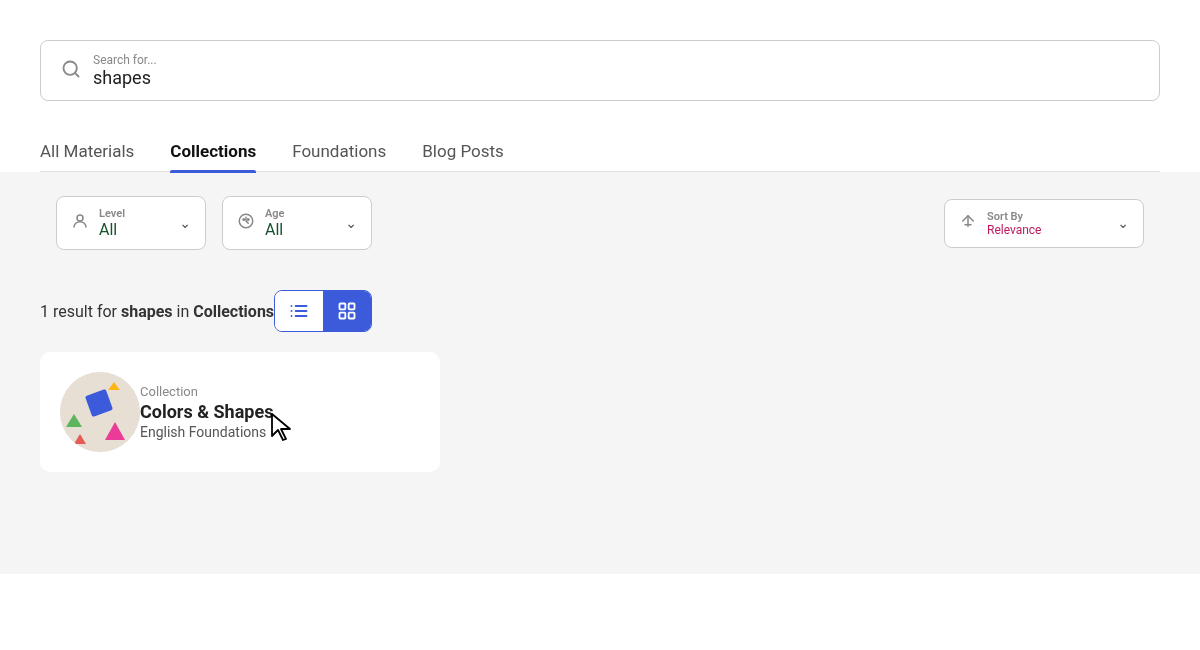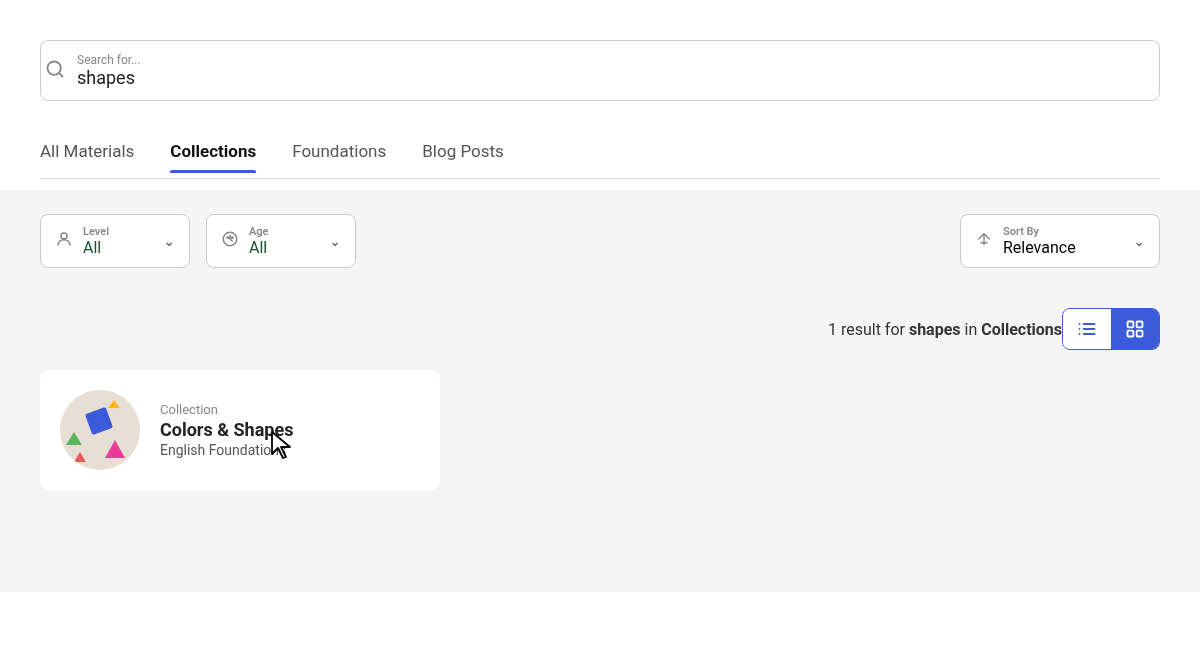--- a/index.html
+++ b/index.html
@@ -14,21 +14,21 @@
     .page-wrapper {
       padding: 40px 40px 0 40px;
     }
 
     
     .search-bar {
       display: flex;
       align-items: center;
       border: 1.5px solid #ccc;
       border-radius: 8px;
-      padding: 12px 4px;
+      padding: 12px 20px;
       margin-bottom: 40px;
     }
     .search-bar .search-icon-wrap {
       margin-right: 12px;
       color: #888;
       font-size: 18px;
     }
     .search-bar-inner {
       display: flex;
       flex-direction: column;
@@ -41,22 +41,22 @@
       font-size: 18px;
       color: #222;
     }
 
     
     .tabs {
       display: flex;
       align-items: flex-end;
       gap: 36px;
       border-bottom: 1.5px solid #e0e0e0;
-      margin-bottom: 11px;
-      padding-bottom: 7px;
+      margin-bottom: 0;
+      padding-bottom: 0;
       position: relative;
     }
     .tab {
       font-size: 17px;
       color: #555;
       padding-bottom: 10px;
       cursor: pointer;
       white-space: nowrap;
       position: relative;
     }
@@ -71,21 +71,21 @@
       left: 0;
       right: 0;
       height: 3px;
       background: #3b5bdb;
       border-radius: 2px 2px 0 0;
     }
 
     
     .filter-bar {
       background: #f5f5f5;
-      padding: 24px 40px;
+      padding: 24px 56px;
       display: flex;
       align-items: center;
       gap: 16px;
     }
     .filter-dropdown {
       display: flex;
       align-items: center;
       background: #fff;
       border: 1.5px solid #ccc;
       border-radius: 8px;
@@ -141,38 +141,38 @@
       display: flex;
       flex-direction: column;
       flex: 1;
     }
     .sort-dropdown .label-small {
       font-size: 11px;
       color: #888;
       font-weight: 600;
     }
     .sort-dropdown .label-value {
-      font-size: 16px;
-      color: #000000;
+      font-size: 12px;
+      color: #be185d;
     }
     .sort-dropdown .chevron {
       color: #555;
       font-size: 14px;
     }
 
     
     .results-area {
       background: #f5f5f5;
       padding: 16px 40px 0 40px;
       min-height: 300px;
     }
     .results-header {
       display: flex;
       align-items: center;
-      justify-content: flex-end;
+      justify-content: flex-start;
       margin-bottom: 20px;
     }
     .results-summary {
       font-size: 16px;
       color: #333;
     }
     .results-summary strong {
       font-weight: 700;
     }
     .view-toggle {
@@ -198,21 +198,20 @@
       color: #fff;
     }
 
     
     .result-card {
       background: #fff;
       border-radius: 10px;
       display: flex;
       align-items: center;
       padding: 20px;
-      gap: 20px;
       max-width: 400px;
     }
     .result-thumbnail {
       width: 80px;
       height: 80px;
       border-radius: 50%;
       background: #e8e0d8;
       flex-shrink: 0;
       display: flex;
       align-items: center;

